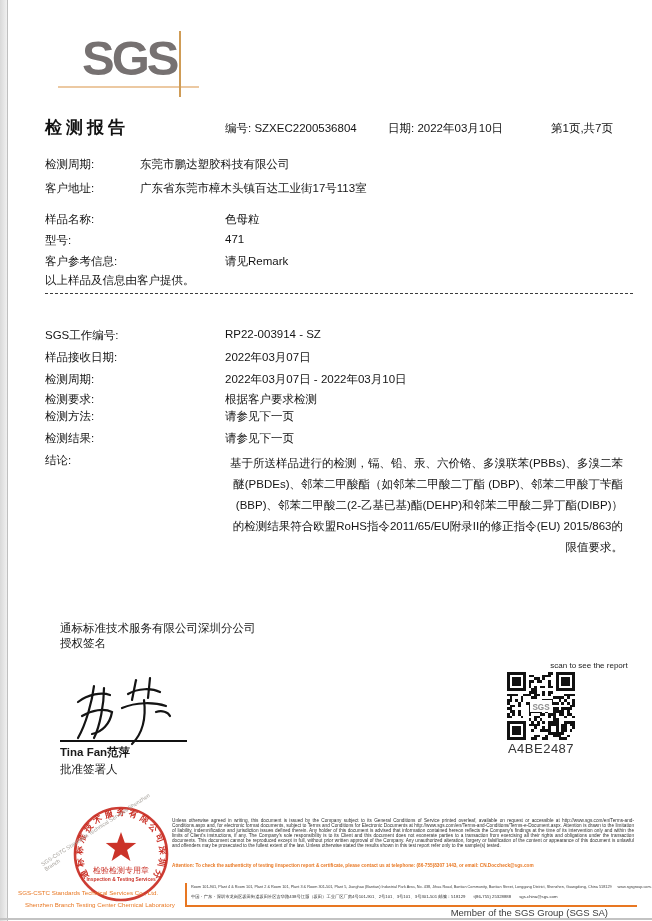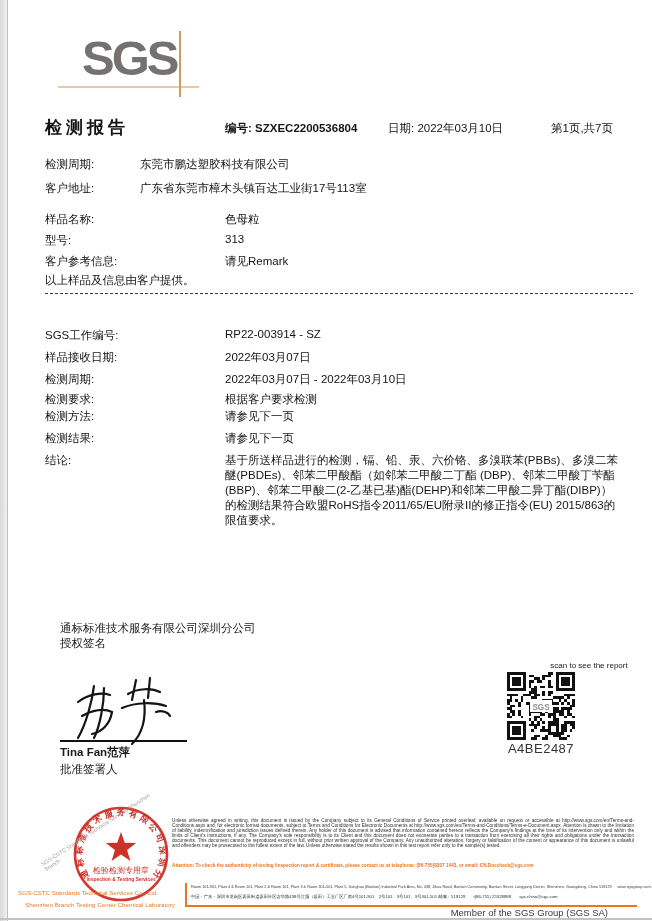--- a/index.html
+++ b/index.html
@@ -14,31 +14,31 @@
     background:linear-gradient(to right,#d9d9d9,#f0f0f0);border-right:1px solid #bfbfbf;}
   .page-edge-bottom{left:0;top:918px;width:652px;height:2px;background:#c3c3c3;}
   
   .logo-text{left:82px;top:34px;font-size:49px;font-weight:bold;color:#767171;
     letter-spacing:-3px;line-height:1;}
   .logo-hline{left:58px;top:86px;width:141px;height:2px;background:#ecc9a2;}
   .logo-vline{left:179px;top:31px;width:2px;height:66px;background:#cf9c56;}
   
   .doc-title{left:45px;top:116px;font-size:17px;font-weight:bold;letter-spacing:4px;color:#111;font-family:Liberation Mono, monospace;}
   .hmeta{font-size:11.5px;color:#151515;}
-  .report-no{left:225px;top:121px;font-weight:bold;}
+  .report-no{left:225px;top:121px;font-weight:normal;}
   .report-date{left:388px;top:121px;}
   .page-info{left:551px;top:121px;}
   
   .row{left:45px;right:18px;font-size:11.5px;color:#141414;}
   .row .lbl{display:inline-block;vertical-align:top;}
   .lbl-w95{width:95px;}
   .lbl-w180{width:180px;}
   .val{display:inline-block;vertical-align:top;}
   .dash-sep{left:45px;top:293px;width:588px;border-top:1.6px dashed #3c3c3c;height:0;}
-  .conclusion-val{width:398px;line-height:15px;}
+  .conclusion-val{width:398px;line-height:21px;text-align:right;}
   
   .sig-company{left:60px;top:621px;font-size:11.5px;}
   .sig-auth{left:60px;top:636px;font-size:11.5px;font-family:Liberation Serif, serif;}
   .sig-line{left:60px;top:740px;width:127px;height:2px;background:#111;}
   .sig-name{left:60px;top:745px;font-size:11.5px;font-weight:bold;}
   .sig-role{left:60px;top:762px;font-size:11.5px;}
   
   .qr-hint{left:498px;top:661px;width:86px;text-align:center;font-size:8px;color:#222;margin-left:48px;}
   .qr-box{left:507px;top:672px;}
   .qr-code-text{left:498px;top:741px;width:86px;text-align:center;font-size:13px;color:#333;letter-spacing:.5px;}
@@ -92,21 +92,21 @@
   <span class="lbl lbl-w95">检测周期:</span><span class="val">东莞市鹏达塑胶科技有限公司</span>
 </div>
 <div class="abs row" style="top:181px">
   <span class="lbl lbl-w95">客户地址:</span><span class="val">广东省东莞市樟木头镇百达工业街17号113室</span>
 </div>
 
 <div class="abs row" style="top:212px">
   <span class="lbl lbl-w180">样品名称:</span><span class="val">色母粒</span>
 </div>
 <div class="abs row" style="top:233px">
-  <span class="lbl lbl-w180">型号:</span><span class="val">313</span>
+  <span class="lbl lbl-w180">型号:</span><span class="val">471</span>
 </div>
 <div class="abs row" style="top:254px">
   <span class="lbl lbl-w180">客户参考信息:</span><span class="val">请见Remark</span>
 </div>
 <div class="abs row" style="top:273px">以上样品及信息由客户提供。</div>
 <div class="abs dash-sep"></div>
 
 <div class="abs row" style="top:328px">
   <span class="lbl lbl-w180">SGS工作编号:</span><span class="val">RP22-003914 - SZ</span>
 </div>

